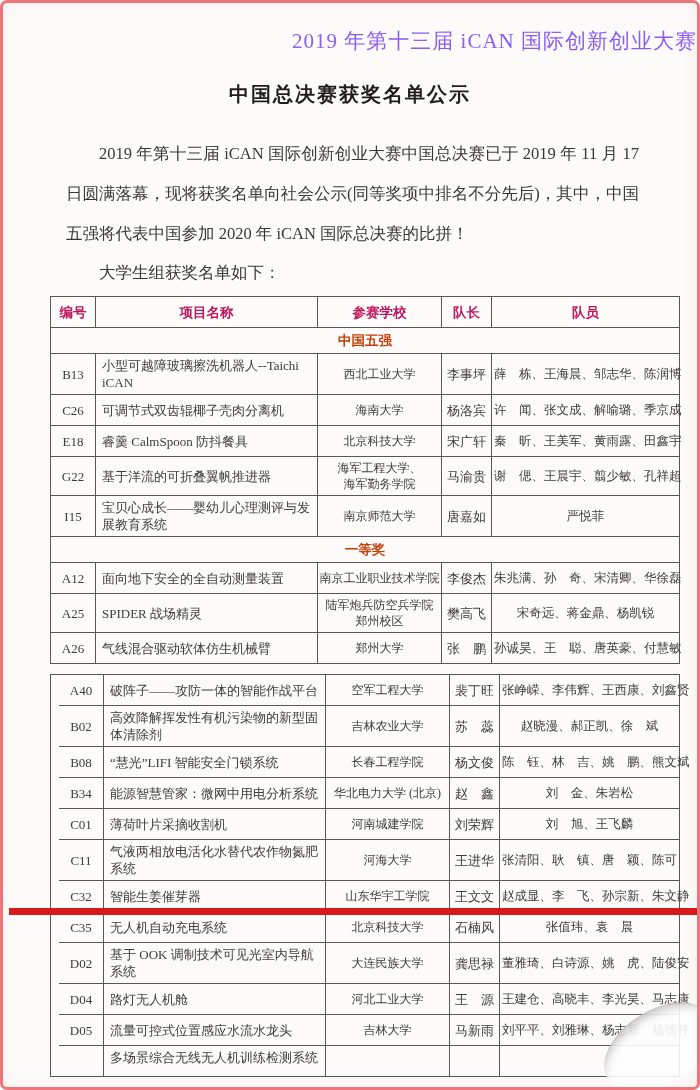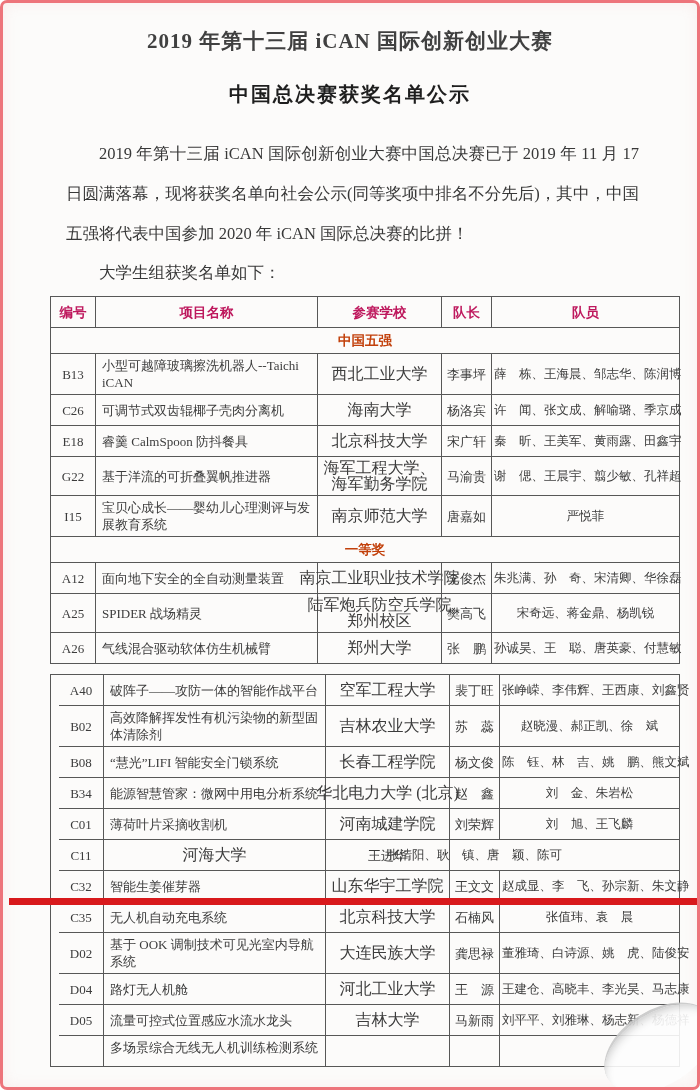--- a/index.html
+++ b/index.html
@@ -9,21 +9,21 @@
     box-sizing:border-box;
     background:#fcfbfa;
     border:3px solid #ed747b;
     border-radius:7px;
     overflow:hidden;
     font-family:"Liberation Serif","DejaVu Serif",serif;
     color:#3d3d3d;
     box-shadow:inset 0 0 14px rgba(235,150,150,.14);
   }
   .titles{padding-top:24px;text-align:center;}
-  .t1{font-size:21px;font-weight:bold;color:#404040;letter-spacing:1px;}
+  .t1{font-size:21px;font-weight:normal;color:#8b5cf6;letter-spacing:1px;text-align:right;}
   .t2{font-size:20px;font-weight:bold;color:#1e1e1e;margin-top:26px;letter-spacing:2px;}
   .para{
     margin:26px 58px 0 63px;
     font-size:16.5px;line-height:40px;
     text-indent:2em;text-align:justify;color:#383838;
   }
   .list-heading{
     margin:0 58px 0 63px;font-size:16.5px;line-height:38px;
     text-indent:2em;color:#383838;
   }
@@ -46,21 +46,21 @@
   }
   .tc:first-child{border-left:none;}
   .thead{min-height:30px;}
   .thead .tc{font-weight:bold;font-size:13.5px;color:#be185d;}
   .section-row{min-height:25px;}
   .c-section{
     grid-column:1 / -1;font-weight:bold;font-size:13.5px;color:#c2410c;
     justify-content:center;border-left:none;text-align:right;
   }
   .c-project{justify-content:flex-start;text-align:left;padding:3px 6px;}
-  .c-school{font-size:16px;white-space:pre;line-height:16px;}
+  .c-school{font-size:12px;white-space:pre;line-height:16px;}
   .c-leader{white-space:nowrap;}
   .c-members{font-size:12.5px;white-space:nowrap;}
   .red-line{
     position:absolute;left:-50px;bottom:-4px;
     width:700px;height:7px;background:#d8191c;z-index:4;
   }
   .partial .tc{align-items:flex-start;}
   .page-curl{
     position:absolute;right:-22px;bottom:2px;width:120px;height:72px;
     background:#fdfdfd;border-radius:50%;
@@ -187,20 +187,21 @@
         </div>
         <div class="trow">
           <div class="tc c-id">C01</div>
           <div class="tc c-project">薄荷叶片采摘收割机</div>
           <div class="tc c-school">河南城建学院</div>
           <div class="tc c-leader">刘荣辉</div>
           <div class="tc c-members">刘　旭、王飞麟</div>
         </div>
         <div class="trow">
           <div class="tc c-id">C11</div>
+          <div class="tc c-project">气液两相放电活化水替代农作物氮肥系统</div>
           <div class="tc c-school">河海大学</div>
           <div class="tc c-leader">王进华</div>
           <div class="tc c-members">张清阳、耿　镇、唐　颖、陈可</div>
         </div>
         <div class="trow">
           <div class="tc c-id">C32</div>
           <div class="tc c-project">智能生姜催芽器</div>
           <div class="tc c-school">山东华宇工学院</div>
           <div class="tc c-leader">王文文</div>
           <div class="tc c-members">赵成显、李　飞、孙宗新、朱文静</div>

